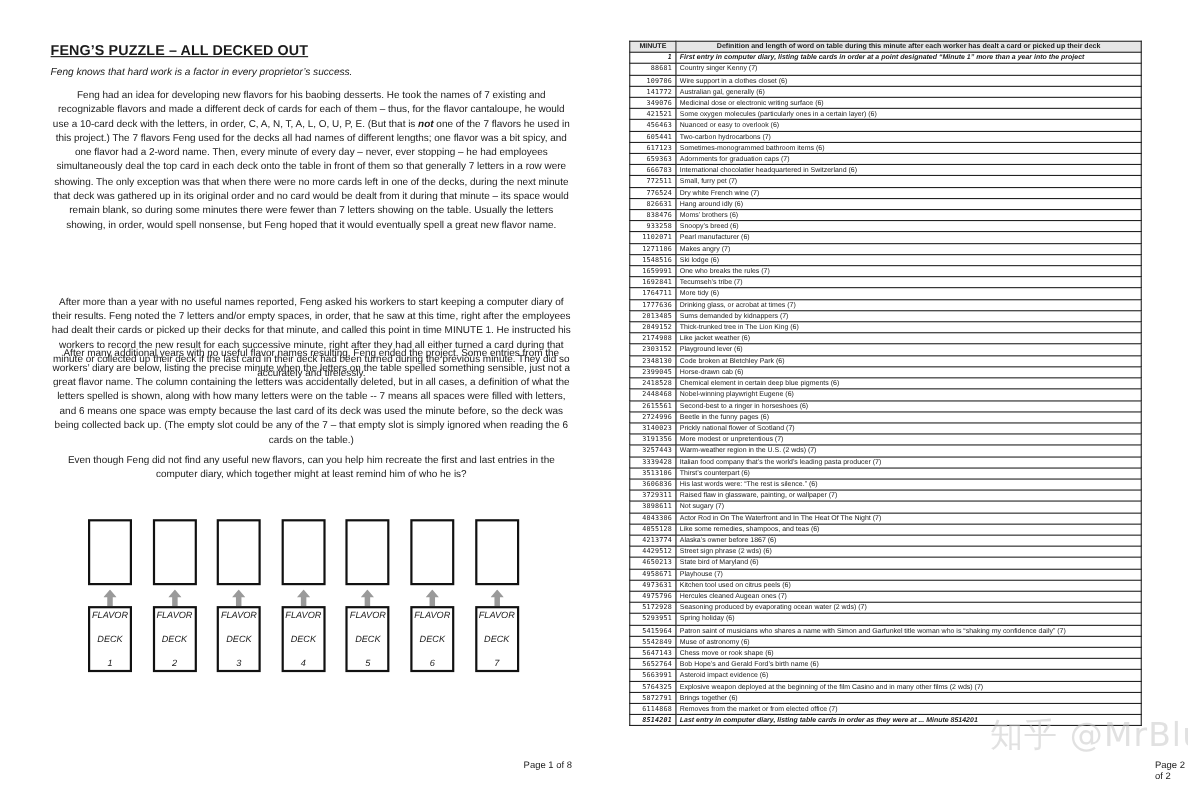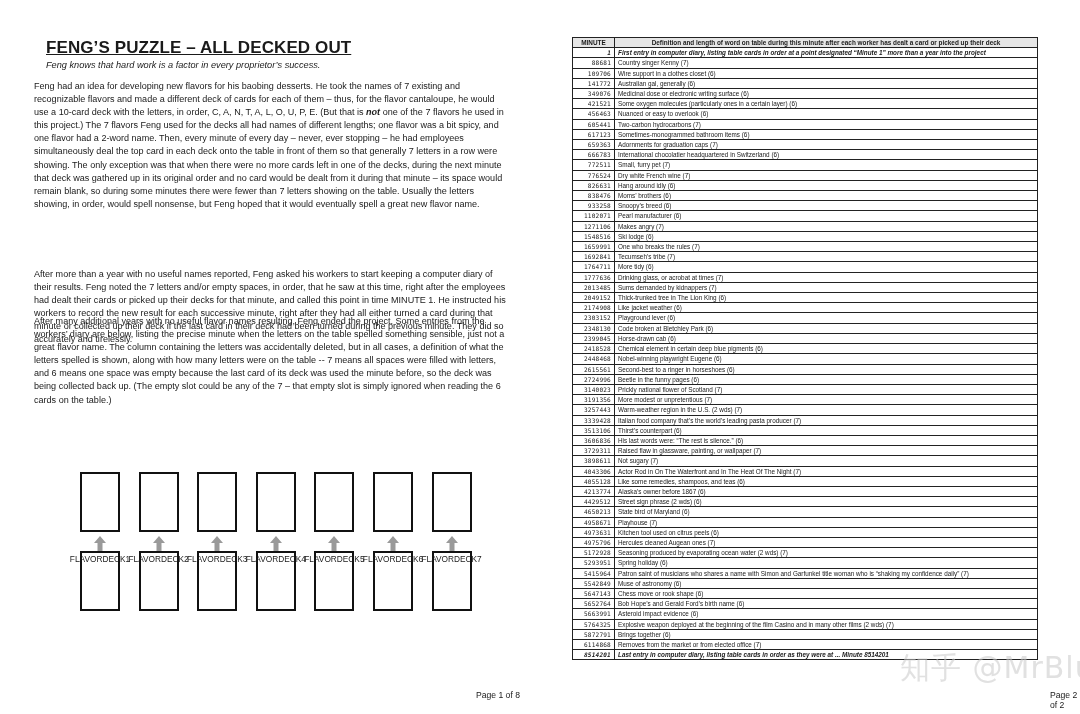--- a/index.html
+++ b/index.html
@@ -2,38 +2,38 @@
 <html><head>
 <meta charset="utf-8">
 <style>
   html, body { margin: 0; padding: 0; background: #ffffff; }
   body { width: 1080px; height: 714px; position: relative; overflow: hidden;
          font-family: "Liberation Sans", "DejaVu Sans", sans-serif; color: #1a1a1a; }
   .page { position: absolute; top: 0; height: 714px; }
   #page1 { left: 0; width: 540px; }
   #page2 { left: 540px; width: 540px; }
 
-  .title { position: absolute; left: 46px; top: 38px; font-size: 17px; font-weight: bold;
+  .title { position: absolute; left: 46px; top: 38px; font-size: 13px; font-weight: bold;
            text-decoration: underline; letter-spacing: 0.1px; }
   .subtitle { position: absolute; left: 46px; top: 60px; font-size: 9.2px; font-style: italic; }
-  .para { position: absolute; left: 34px; width: 474px; font-size: 9.05px; line-height: 13.1px;
-          margin: 0; text-align: left; }
+  .para { position: absolute; left: 46px; width: 474px; font-size: 9.05px; line-height: 13.1px;
+          margin: 0; text-align: center; }
   #p1 { top: 80px; }
   #p2 { top: 232px; margin-top: 36px; }
   #p3 { top: 315px; }
   #p4 { top: 412px; }
   .para em { font-style: italic; font-weight: bold; }
 
   .cards { position: absolute; left: 80px; top: 472px; width: 400px; height: 140px; }
   .card-col { position: absolute; top: 0; width: 40px; height: 140px; }
   .face-slot { position: absolute; top: 0; left: 0; width: 36px; height: 56px; border: 2px solid #111; background: #fff; }
   .arrow { position: absolute; top: 64px; left: 14px; width: 12px; height: 16px; }
   .deck { position: absolute; top: 79px; left: 0; width: 36px; height: 56px; border: 2px solid #111;
-          background: #fff; font-size: 8.3px; text-align: center; display: flex; 
-          justify-content: center; line-height: 12.6px; }
+          background: #fff; font-size: 8.3px; text-align: center; display: flex; flex-direction: column;
+          justify-content: space-between; line-height: 12.6px; font-style: italic; }
 
   .footer { position: absolute; top: 690px; font-size: 8.6px; }
   #footer1 { left: 476px; }
   #footer2 { left: 490px; margin-left: 20px; }
 
   table.diary { position: absolute; left: 32px; top: 37px; width: 466px; border-collapse: collapse;
                 font-size: 6.35px; table-layout: fixed; }
   table.diary th, table.diary td { border: 1px solid #222; padding: 0 3px; height: 9.2px; line-height: 9.2px;
                                    white-space: nowrap; overflow: hidden; }
   table.diary th { background: #e6e6e6; font-weight: bold; text-align: center; font-size: 6.4px; }
@@ -48,20 +48,21 @@
 </head>
 <body>
 
 <div class="page" id="page1">
   <div class="title">FENG’S PUZZLE – ALL DECKED OUT</div>
   <div class="subtitle">Feng knows that hard work is a factor in every proprietor’s success.</div>
 
   <p class="para" id="p1"><span>Feng had an idea for developing new flavors for his baobing desserts. He took the names of 7 existing and recognizable flavors and made a different deck of cards for each of them – thus, for the flavor cantaloupe, he would use a 10-card deck with the letters, in order, C, A, N, T, A, L, O, U, P, E. (But that is </span><em>not</em><span> one of the 7 flavors he used in this project.) The 7 flavors Feng used for the decks all had names of different lengths; one flavor was a bit spicy, and one flavor had a 2-word name. Then, every minute of every day – never, ever stopping – he had employees simultaneously deal the top card in each deck onto the table in front of them so that generally 7 letters in a row were showing. The only exception was that when there were no more cards left in one of the decks, during the next minute that deck was gathered up in its original order and no card would be dealt from it during that minute – its space would remain blank, so during some minutes there were fewer than 7 letters showing on the table. Usually the letters showing, in order, would spell nonsense, but Feng hoped that it would eventually spell a great new flavor name.</span></p>
   <p class="para" id="p2">After more than a year with no useful names reported, Feng asked his workers to start keeping a computer diary of their results. Feng noted the 7 letters and/or empty spaces, in order, that he saw at this time, right after the employees had dealt their cards or picked up their decks for that minute, and called this point in time MINUTE 1. He instructed his workers to record the new result for each successive minute, right after they had all either turned a card during that minute or collected up their deck if the last card in their deck had been turned during the previous minute. They did so accurately and tirelessly.</p>
   <p class="para" id="p3">After many additional years with no useful flavor names resulting, Feng ended the project. Some entries from the workers’ diary are below, listing the precise minute when the letters on the table spelled something sensible, just not a great flavor name. The column containing the letters was accidentally deleted, but in all cases, a definition of what the letters spelled is shown, along with how many letters were on the table -- 7 means all spaces were filled with letters, and 6 means one space was empty because the last card of its deck was used the minute before, so the deck was being collected back up. (The empty slot could be any of the 7 – that empty slot is simply ignored when reading the 6 cards on the table.)</p>
+  <p class="para" id="p4">Even though Feng did not find any useful new flavors, can you help him recreate the first and last entries in the computer diary, which together might at least remind him of who he is?</p>
 
   <div class="cards" id="cards">
       <div class="card-col" style="left: 0px;">
         <div class="face-slot"></div>
         <svg class="arrow" viewBox="0 0 12 16">
           <polygon points="6,0 12,7 8.5,7 8.5,16 3.5,16 3.5,7 0,7" fill="#9a9a9a"></polygon>
         </svg>
         <div class="deck">
           <div>FLAVOR</div>
           <div>DECK</div>

